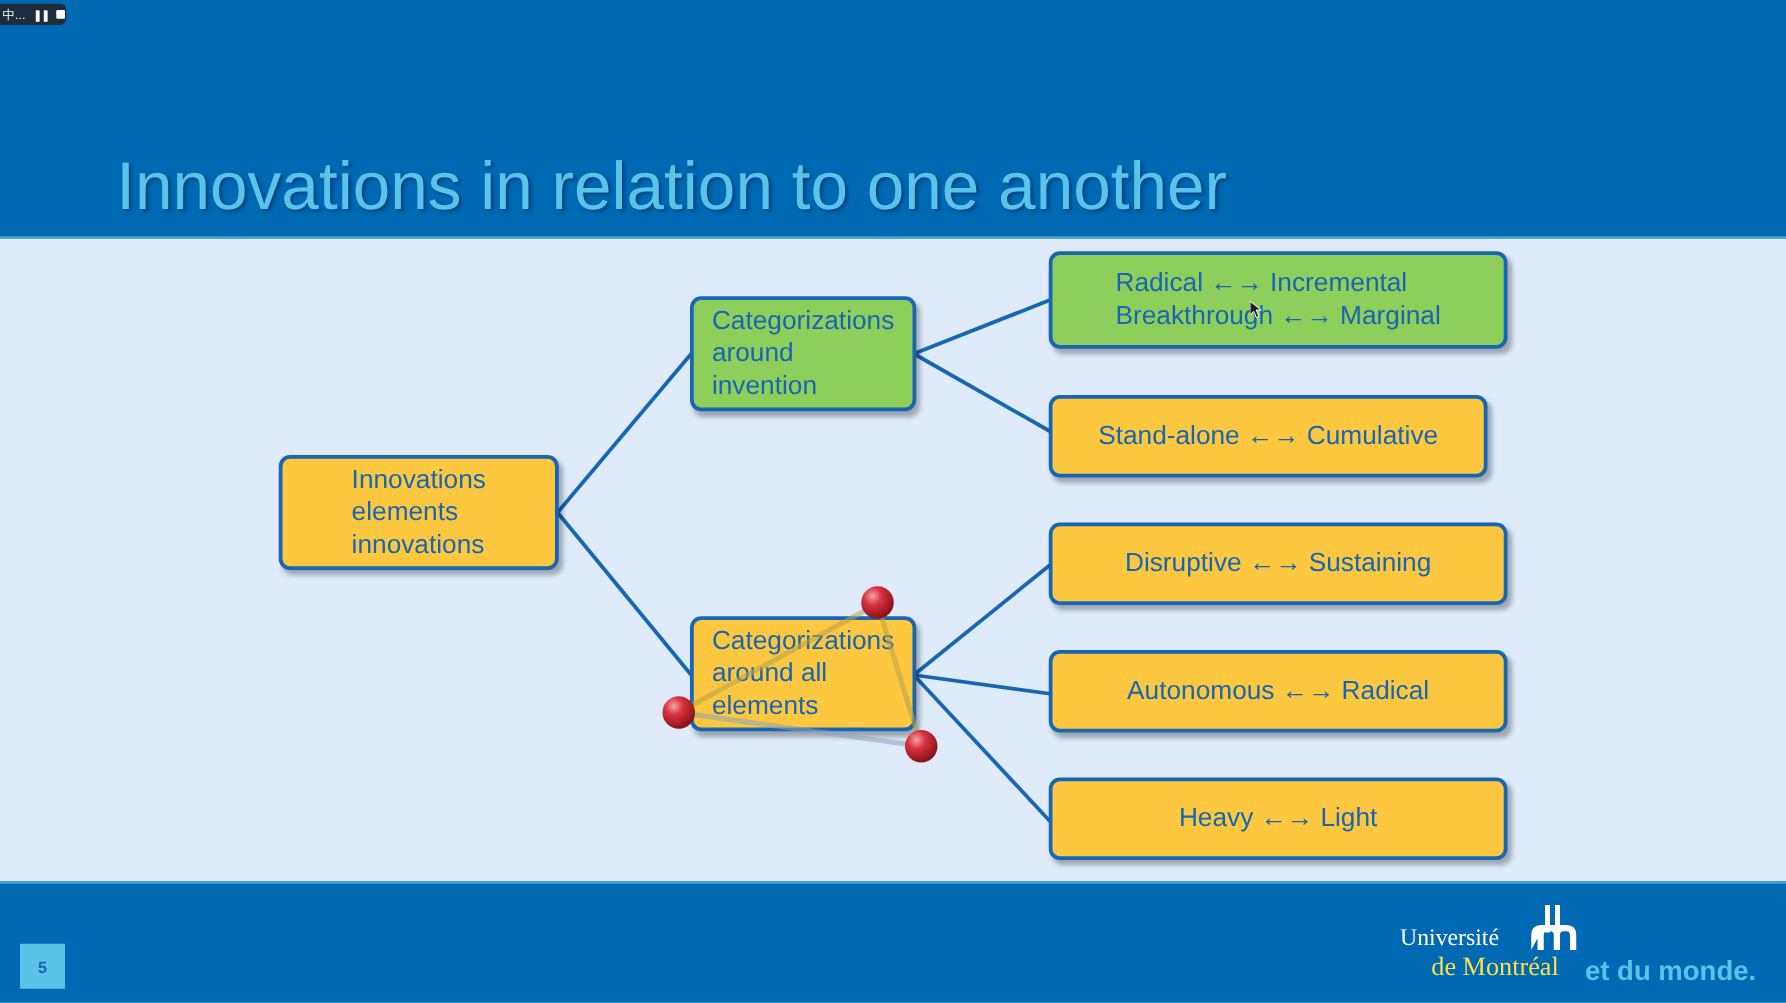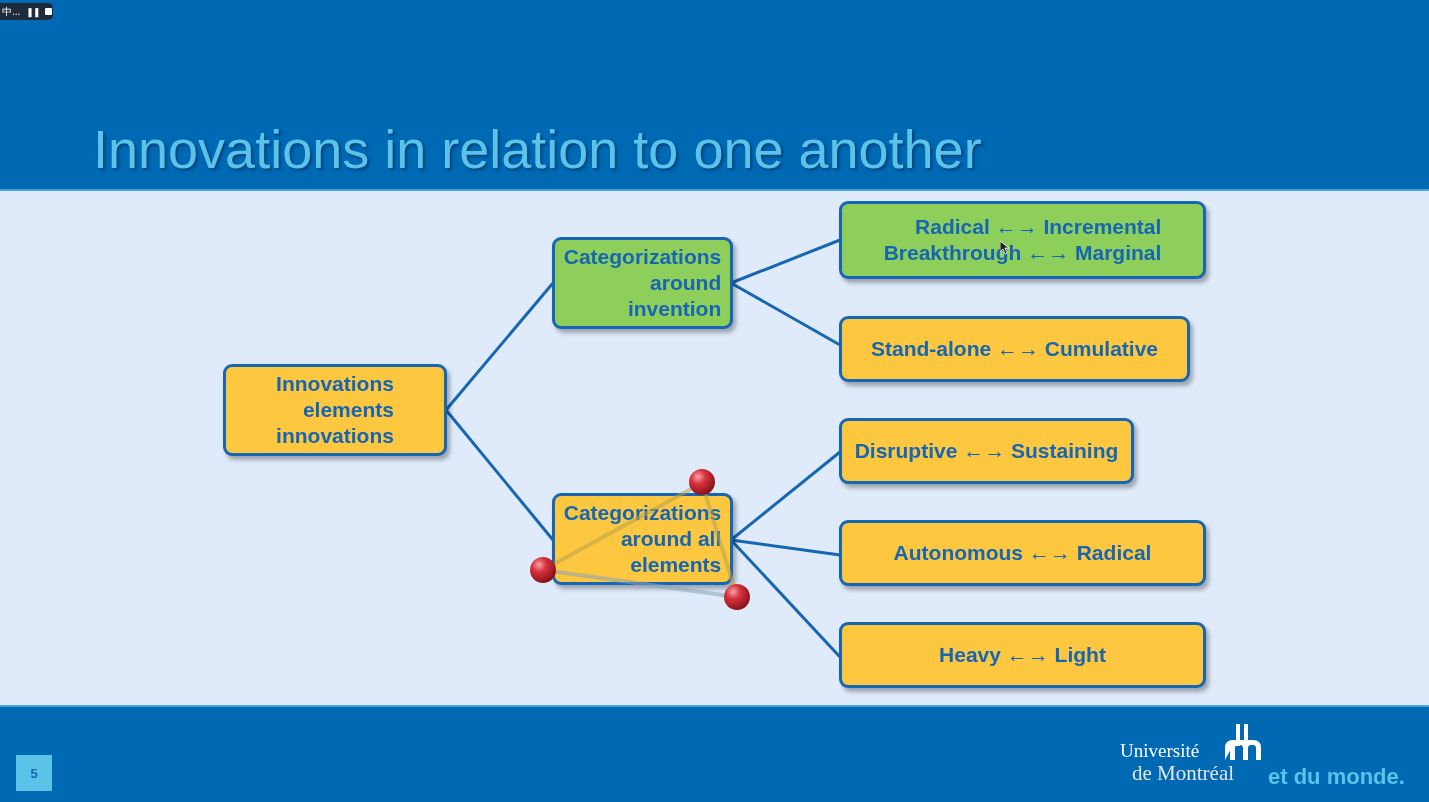--- a/index.html
+++ b/index.html
@@ -5,27 +5,27 @@
     html, body { margin: 0; padding: 0; }
     body { width: 1429px; height: 802px; position: relative; overflow: hidden; background: #0069b4; font-family: "Liberation Sans", sans-serif; }
     .header { position: absolute; left: 0; top: 0; width: 1429px; height: 189px; background: #0069b4; border-bottom: 2px solid #4aa3dc; }
     .title { position: absolute; left: 78px; top: 118px; font-size: 54px; color: #5bc2e8; text-shadow: 2px 2px 3px rgba(0,40,90,0.6); white-space: nowrap; margin-left: 15px; }
     .content { position: absolute; left: 0; top: 191px; width: 1429px; height: 514px; background: #dfebfb; }
     .footer { position: absolute; left: 0; top: 705px; width: 1429px; height: 97px; background: #0069b4; border-top: 2px solid #4aa3dc; }
     .rec-bar { position: absolute; left: 0; top: 3px; width: 53px; height: 17px; background: #1d2b3a; border-radius: 0 5px 5px 0; color: #fff; font-size: 10px; display: flex; align-items: center; gap: 6px; padding-left: 2px; box-sizing: border-box; }
     .rec-bar .stop { width: 7px; height: 7px; background: #fff; border-radius: 1px; }
     .rec-bar .pause { font-size: 9px; letter-spacing: -1px; }
     svg.lines { position: absolute; left: 0; top: 0; }
-    .box { position: absolute; box-sizing: border-box; border: 3px solid #1666b4; border-radius: 9px; color: #1666b4; display: flex; align-items: center; justify-content: center; text-align: right; font-size: 21px; line-height: 26px; box-shadow: 3px 4px 4px rgba(0,0,0,0.3); font-weight: bold; }
+    .box { position: absolute; box-sizing: border-box; border: 3px solid #1666b4; border-radius: 9px; color: #1666b4; display: flex; align-items: center; justify-content: center; text-align: left; font-size: 21px; line-height: 26px; box-shadow: 3px 4px 4px rgba(0,0,0,0.3); }
     .yellow { background: #fdc73f; }
     .green { background: #8ecf5c; }
     .page-num { position: absolute; left: 16px; top: 755px; width: 36px; height: 36px; background: #5bc2e8; color: #1666b4; font-size: 13px; font-weight: bold; display: flex; align-items: center; justify-content: center; }
     .logo { position: absolute; left: 1120px; top: 724px; width: 280px; height: 60px; }
     .logo .uni { position: absolute; left: 0; top: 16px; font-family: "Liberation Serif", serif; font-size: 19px; color: #fff; }
-    .logo .mtl { position: absolute; left: 12px; top: 37px; font-family: "Liberation Serif", serif; font-size: 21px; color: #e5e5e5; }
+    .logo .mtl { position: absolute; left: 25px; top: 37px; font-family: "Liberation Serif", serif; font-size: 21px; color: #fde047; }
     .logo .tag { position: absolute; left: 148px; top: 40px; font-size: 22px; font-weight: bold; color: #5bc2e8; white-space: nowrap; }
     .logo svg { position: absolute; left: 103px; top: 0; }
     .cursor { position: absolute; left: 1000px; top: 241px; }
   </style>
 </head>
 <body>
 
 <div class="header">
   <div class="title">Innovations in relation to one another</div>
 </div>
@@ -93,21 +93,21 @@
 
 <div class="box green" style="left:839px;top:201px;width:367px;height:78px;">
   <div>
     <div>Radical ←→ Incremental</div>
     <div>Breakthrough ←→ Marginal</div>
   </div>
 </div>
 <div class="box yellow" style="left:839px;top:316px;width:351px;height:66px;">
   <div>Stand-alone ←→ Cumulative</div>
 </div>
-<div class="box yellow" style="left:839px;top:418px;width:295px;height:66px;">
+<div class="box yellow" style="left:839px;top:418px;width:367px;height:66px;">
   <div>Disruptive ←→ Sustaining</div>
 </div>
 <div class="box yellow" style="left:839px;top:520px;width:367px;height:66px;">
   <div>Autonomous ←→ Radical</div>
 </div>
 <div class="box yellow" style="left:839px;top:622px;width:367px;height:66px;">
   <div>Heavy ←→ Light</div>
 </div>
 
 <svg class="cursor" width="10" height="14">

